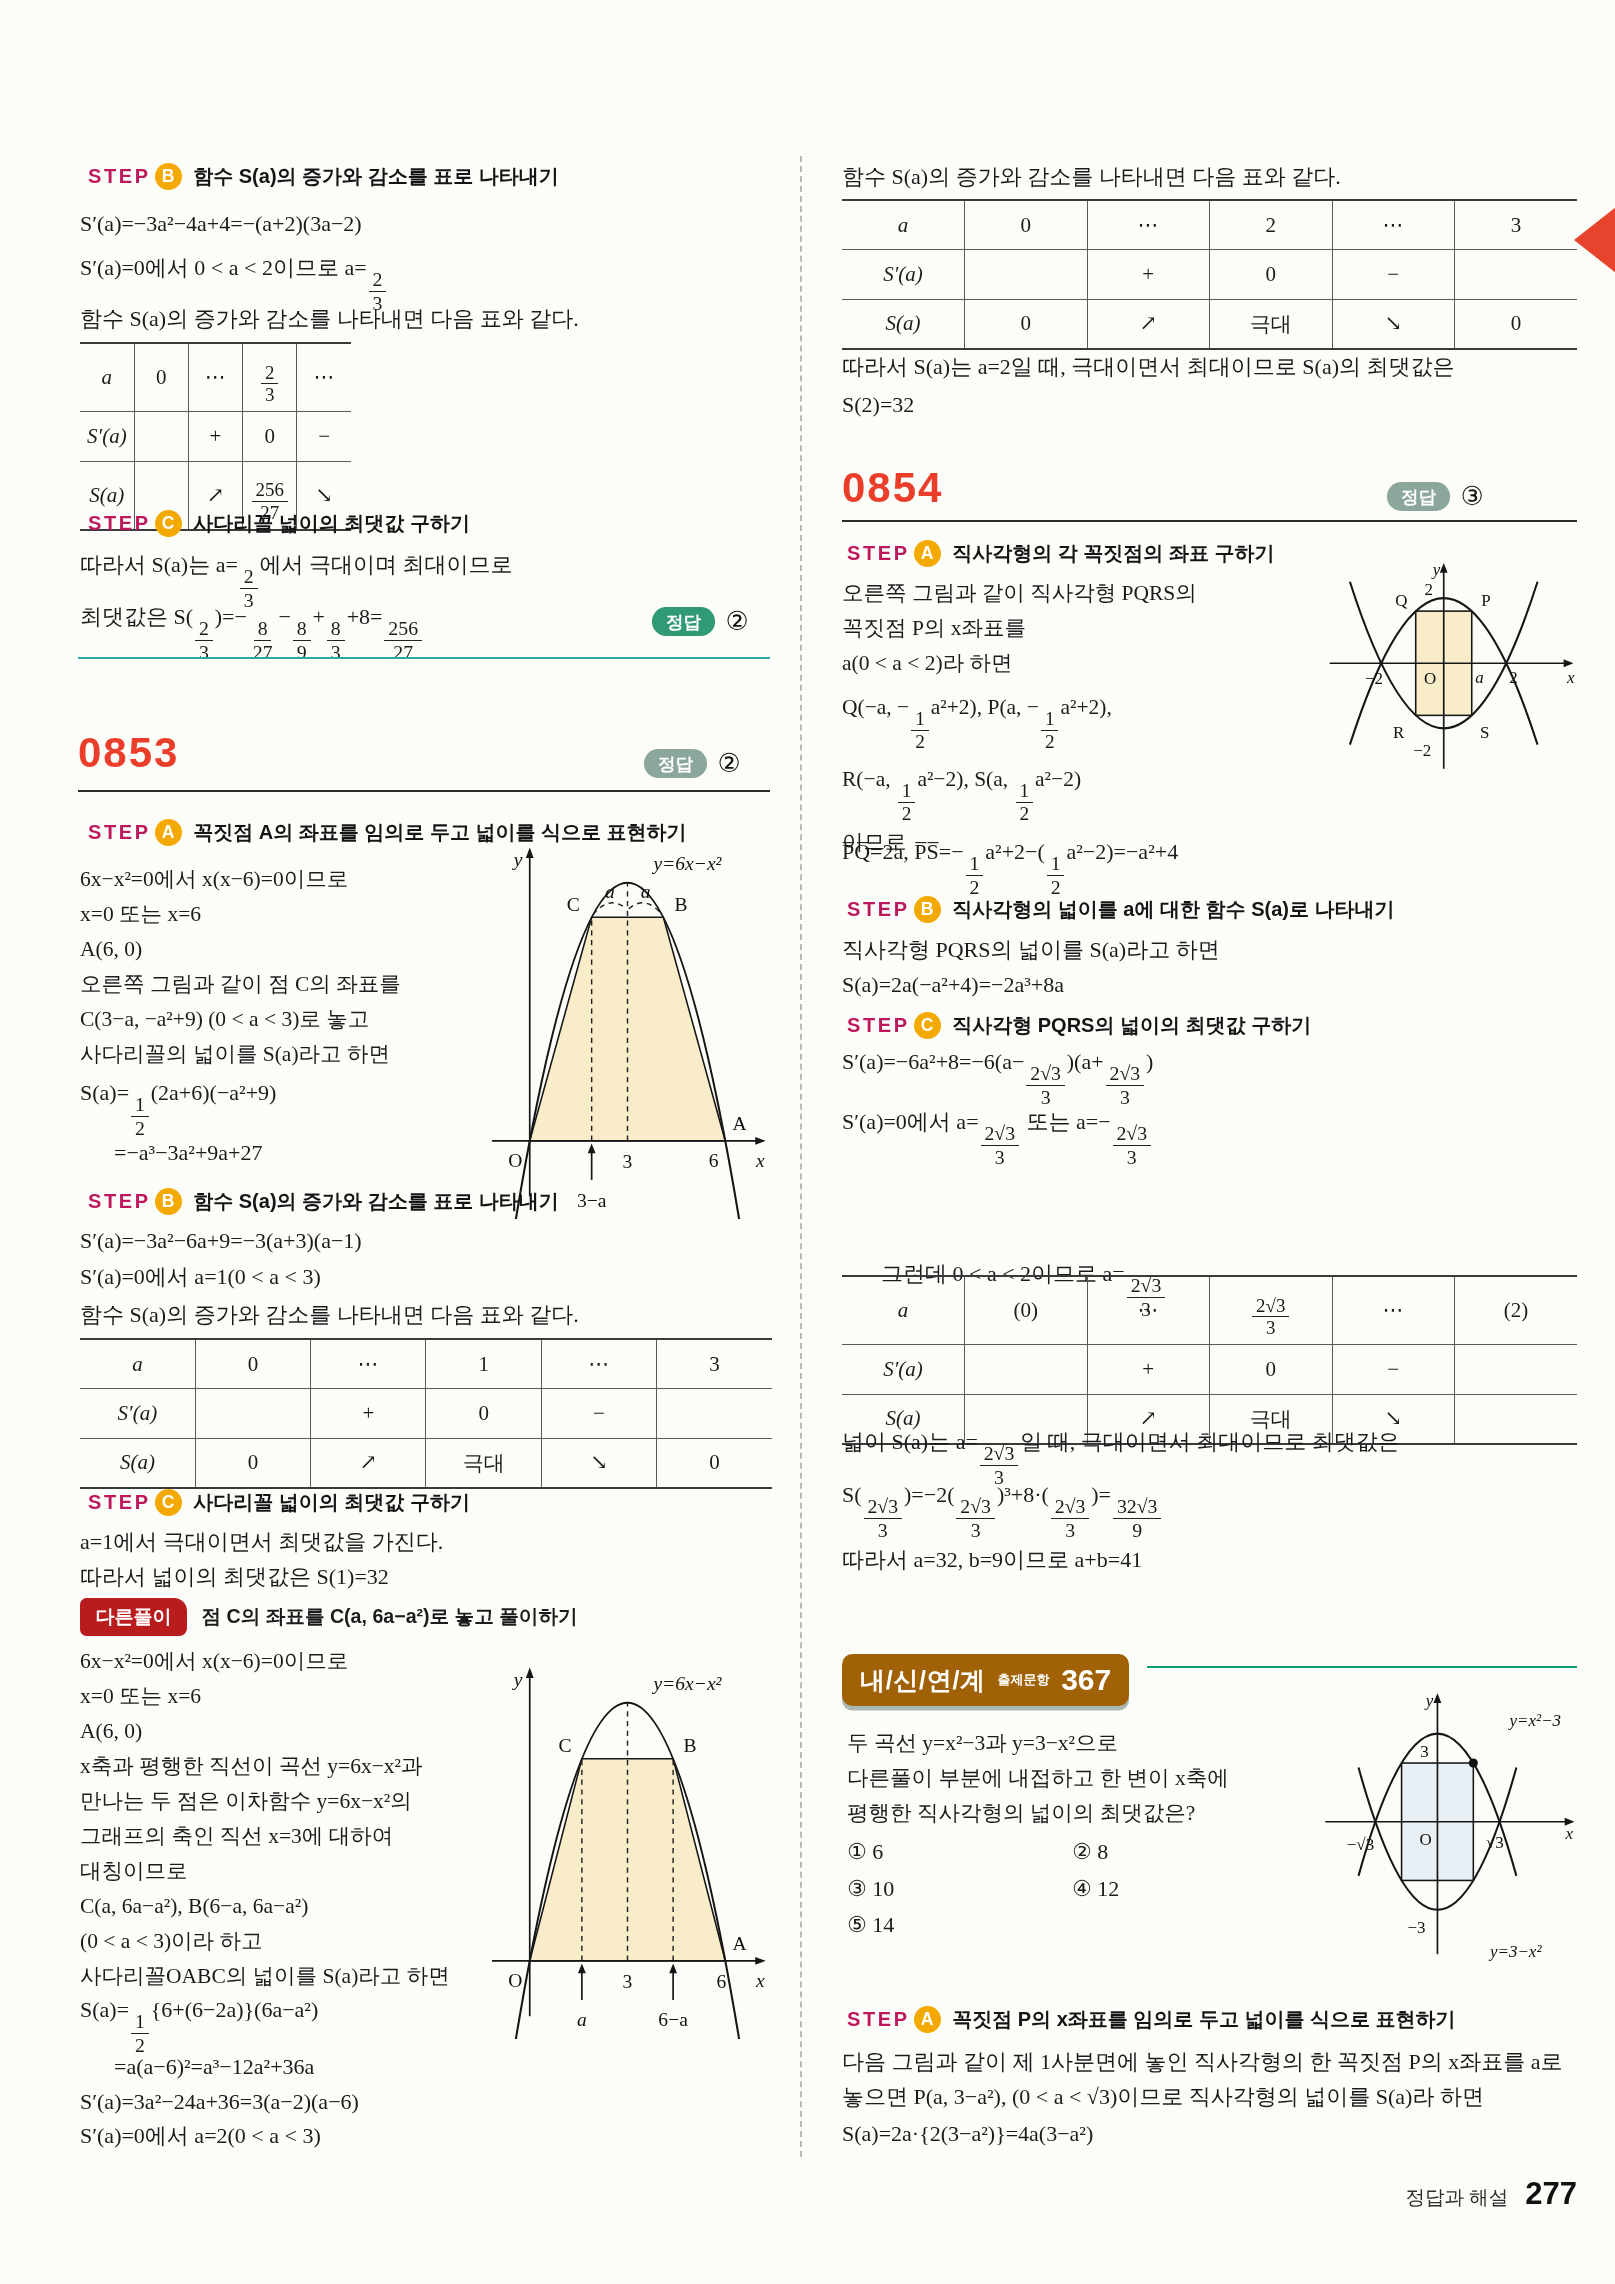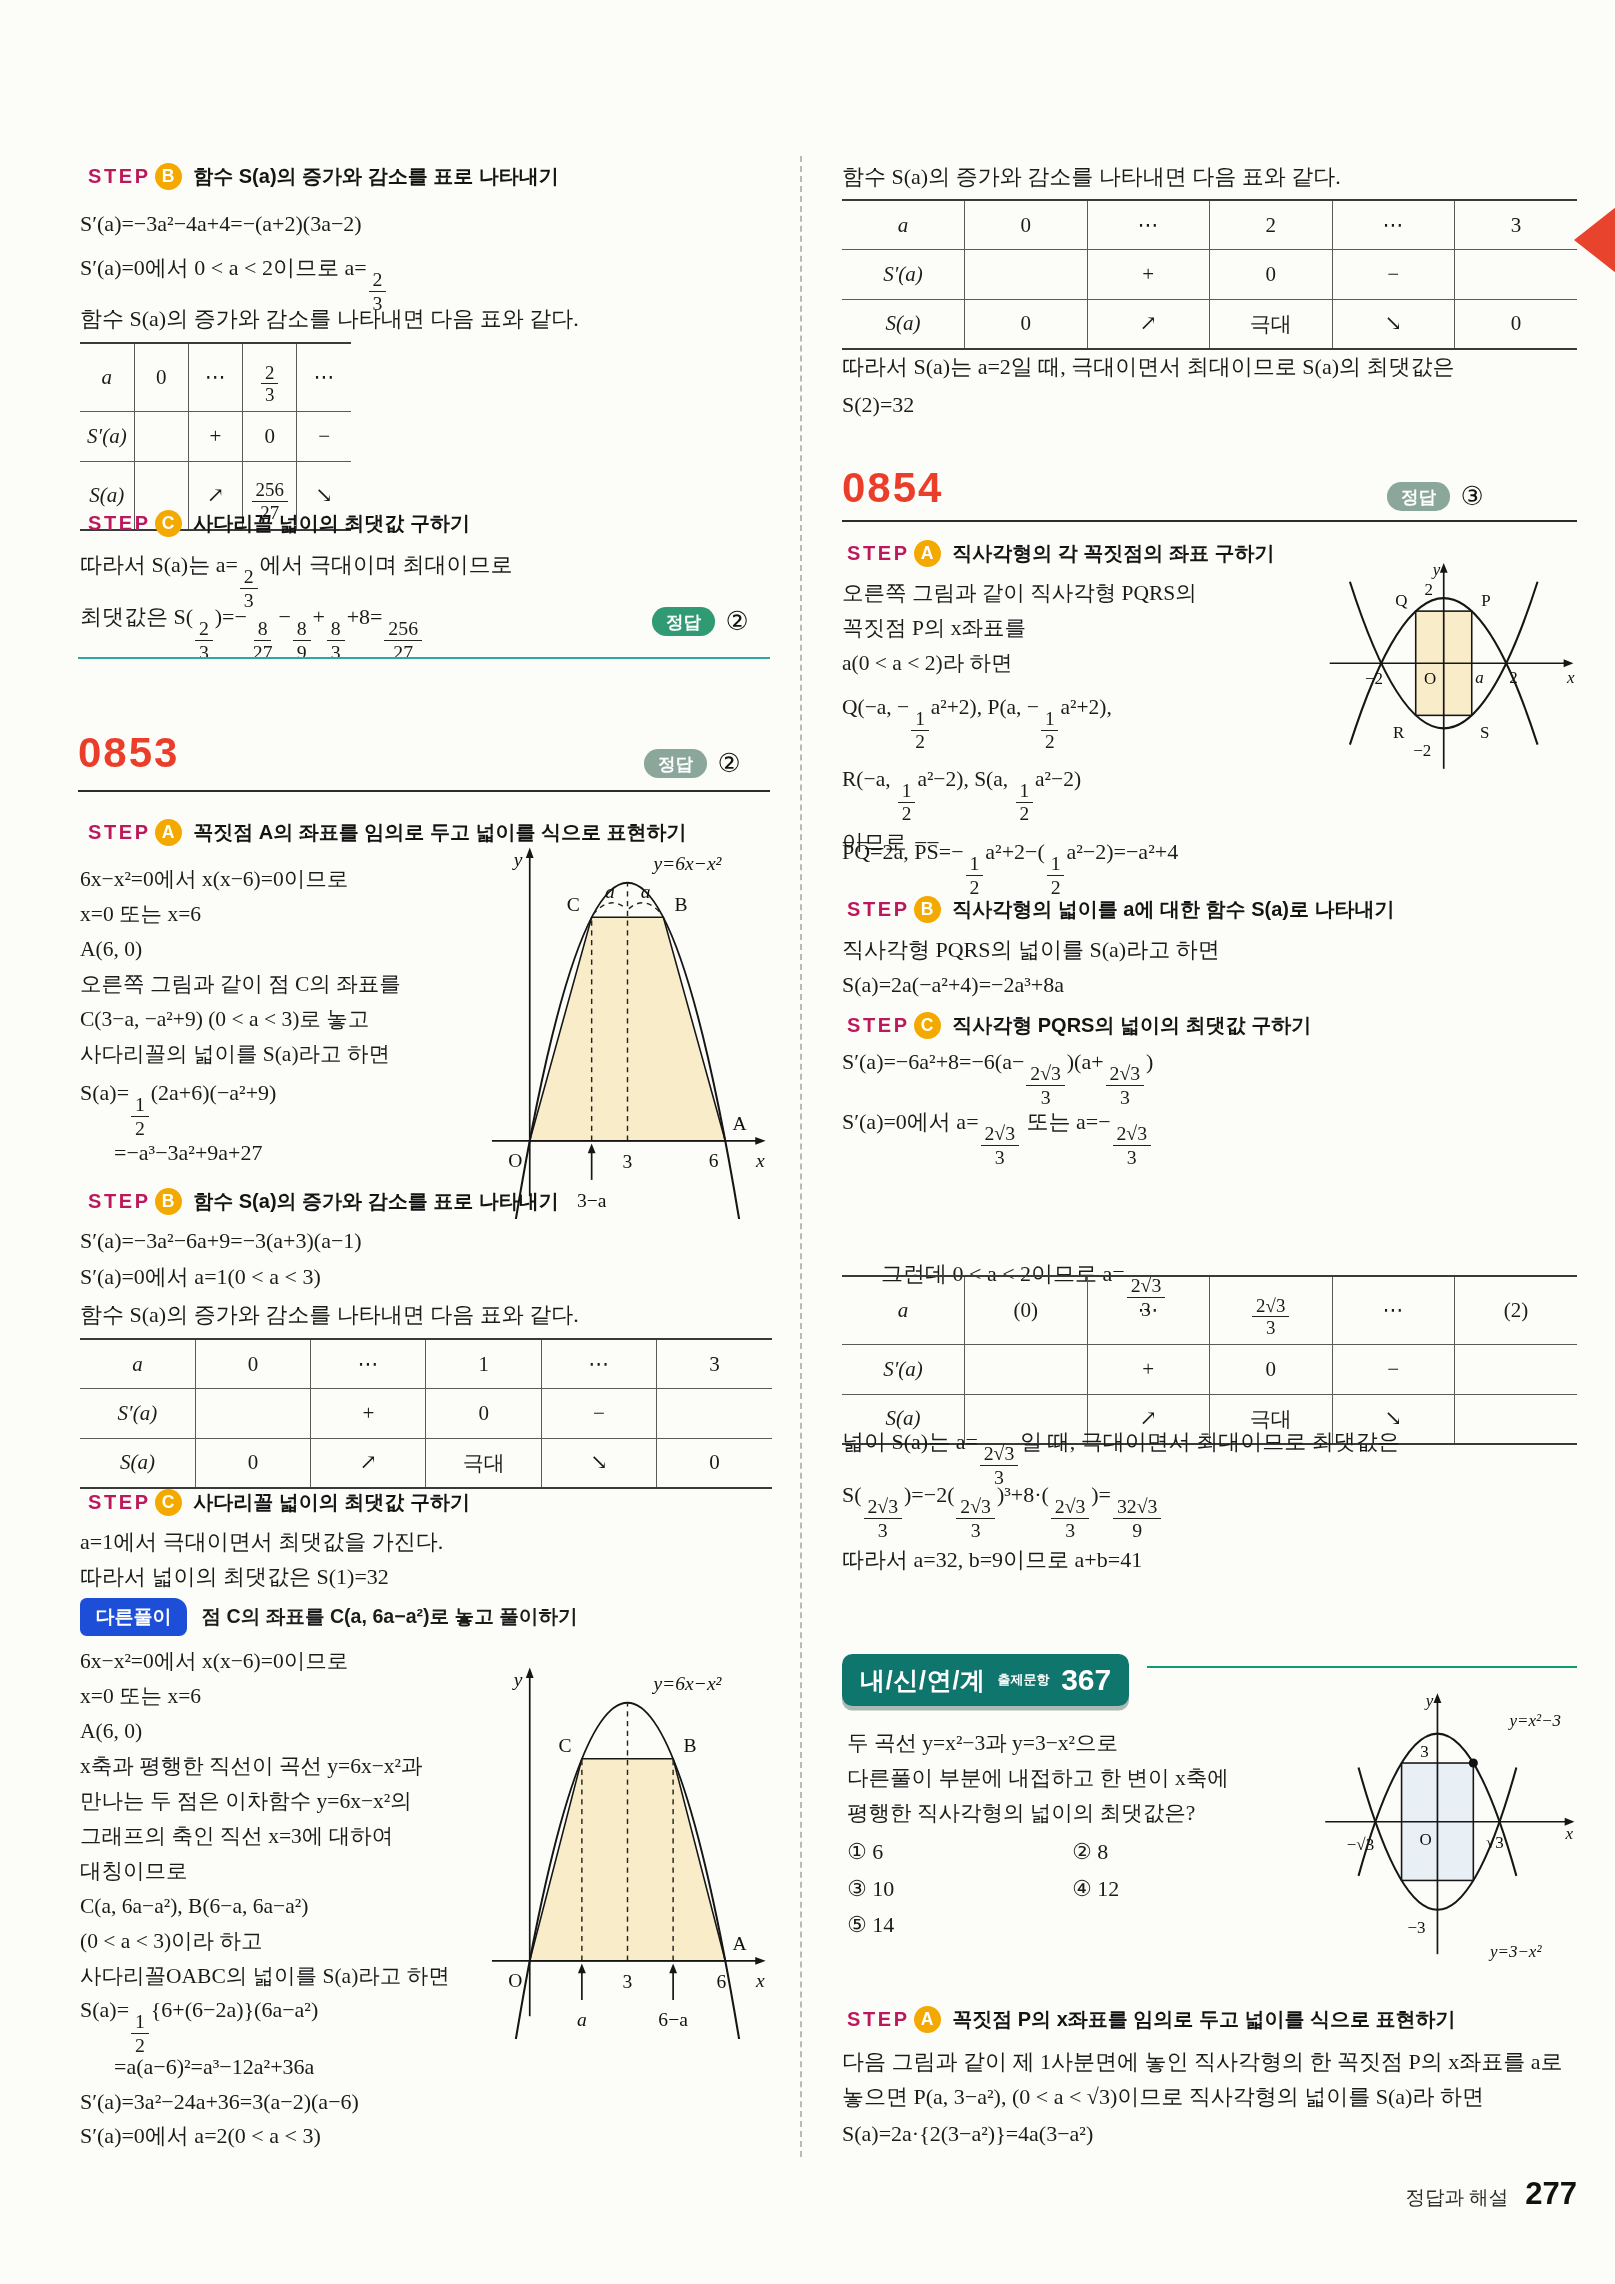--- a/index.html
+++ b/index.html
@@ -40,25 +40,25 @@
   .sign-table tr td:first-child{border-left:none;}
   .sign-table tr td:last-child{border-right:none;}
   .sign-table td.lbl{font-style:italic;}
   
   .frac{display:inline-flex;flex-direction:column;align-items:center;vertical-align:-0.55em;
         margin:0 2px;line-height:1.15;font-size:0.9em;}
   .fn{padding:0 3.9px;border-bottom:1.3px solid #222;}
   .fd{padding:0 3.9px;}
   
   .alt-row{display:flex;align-items:center;gap:14.3px;white-space:nowrap;}
-  .alt-badge{background:#1d4ed8;color:#fff;font-family:"Liberation Sans",sans-serif;font-weight:700;
+  .alt-badge{background:#b91c1c;color:#fff;font-family:"Liberation Sans",sans-serif;font-weight:700;
              font-size:19px;padding:5.9px 15.6px;border-radius:6.5px 13px 7.8px 6.5px;}
   .alt-title{font-family:"Liberation Sans","DejaVu Sans",sans-serif;font-weight:600;font-size:19.6px;}
   
-  .naesin-badge{display:inline-flex;align-items:center;gap:11.7px;background:#0f766e;color:#fff;
+  .naesin-badge{display:inline-flex;align-items:center;gap:11.7px;background:#a16207;color:#fff;
                 padding:9px 18px;border-radius:10.4px;box-shadow:0 4.6px 0 rgba(18,62,46,.35);}
   .nb-title{font-family:"Liberation Sans",sans-serif;font-weight:800;font-size:25px;letter-spacing:0.7px;}
   .nb-sub{font-family:"Liberation Sans",sans-serif;font-weight:600;font-size:13px;}
   .nb-num{font-family:"Liberation Sans",sans-serif;font-weight:800;font-size:30px;}
   .naesin-line{border-top:2.6px solid #0e9c72;height:0;}
   .choice{font-size:22px;white-space:nowrap;}
   
   .footer{display:flex;justify-content:flex-end;align-items:baseline;gap:17px;}
   .footer-label{font-size:19.6px;color:#2e2e2e;}
   .footer-num{font-family:"Liberation Sans",sans-serif;font-weight:800;font-size:31px;color:#111;}

